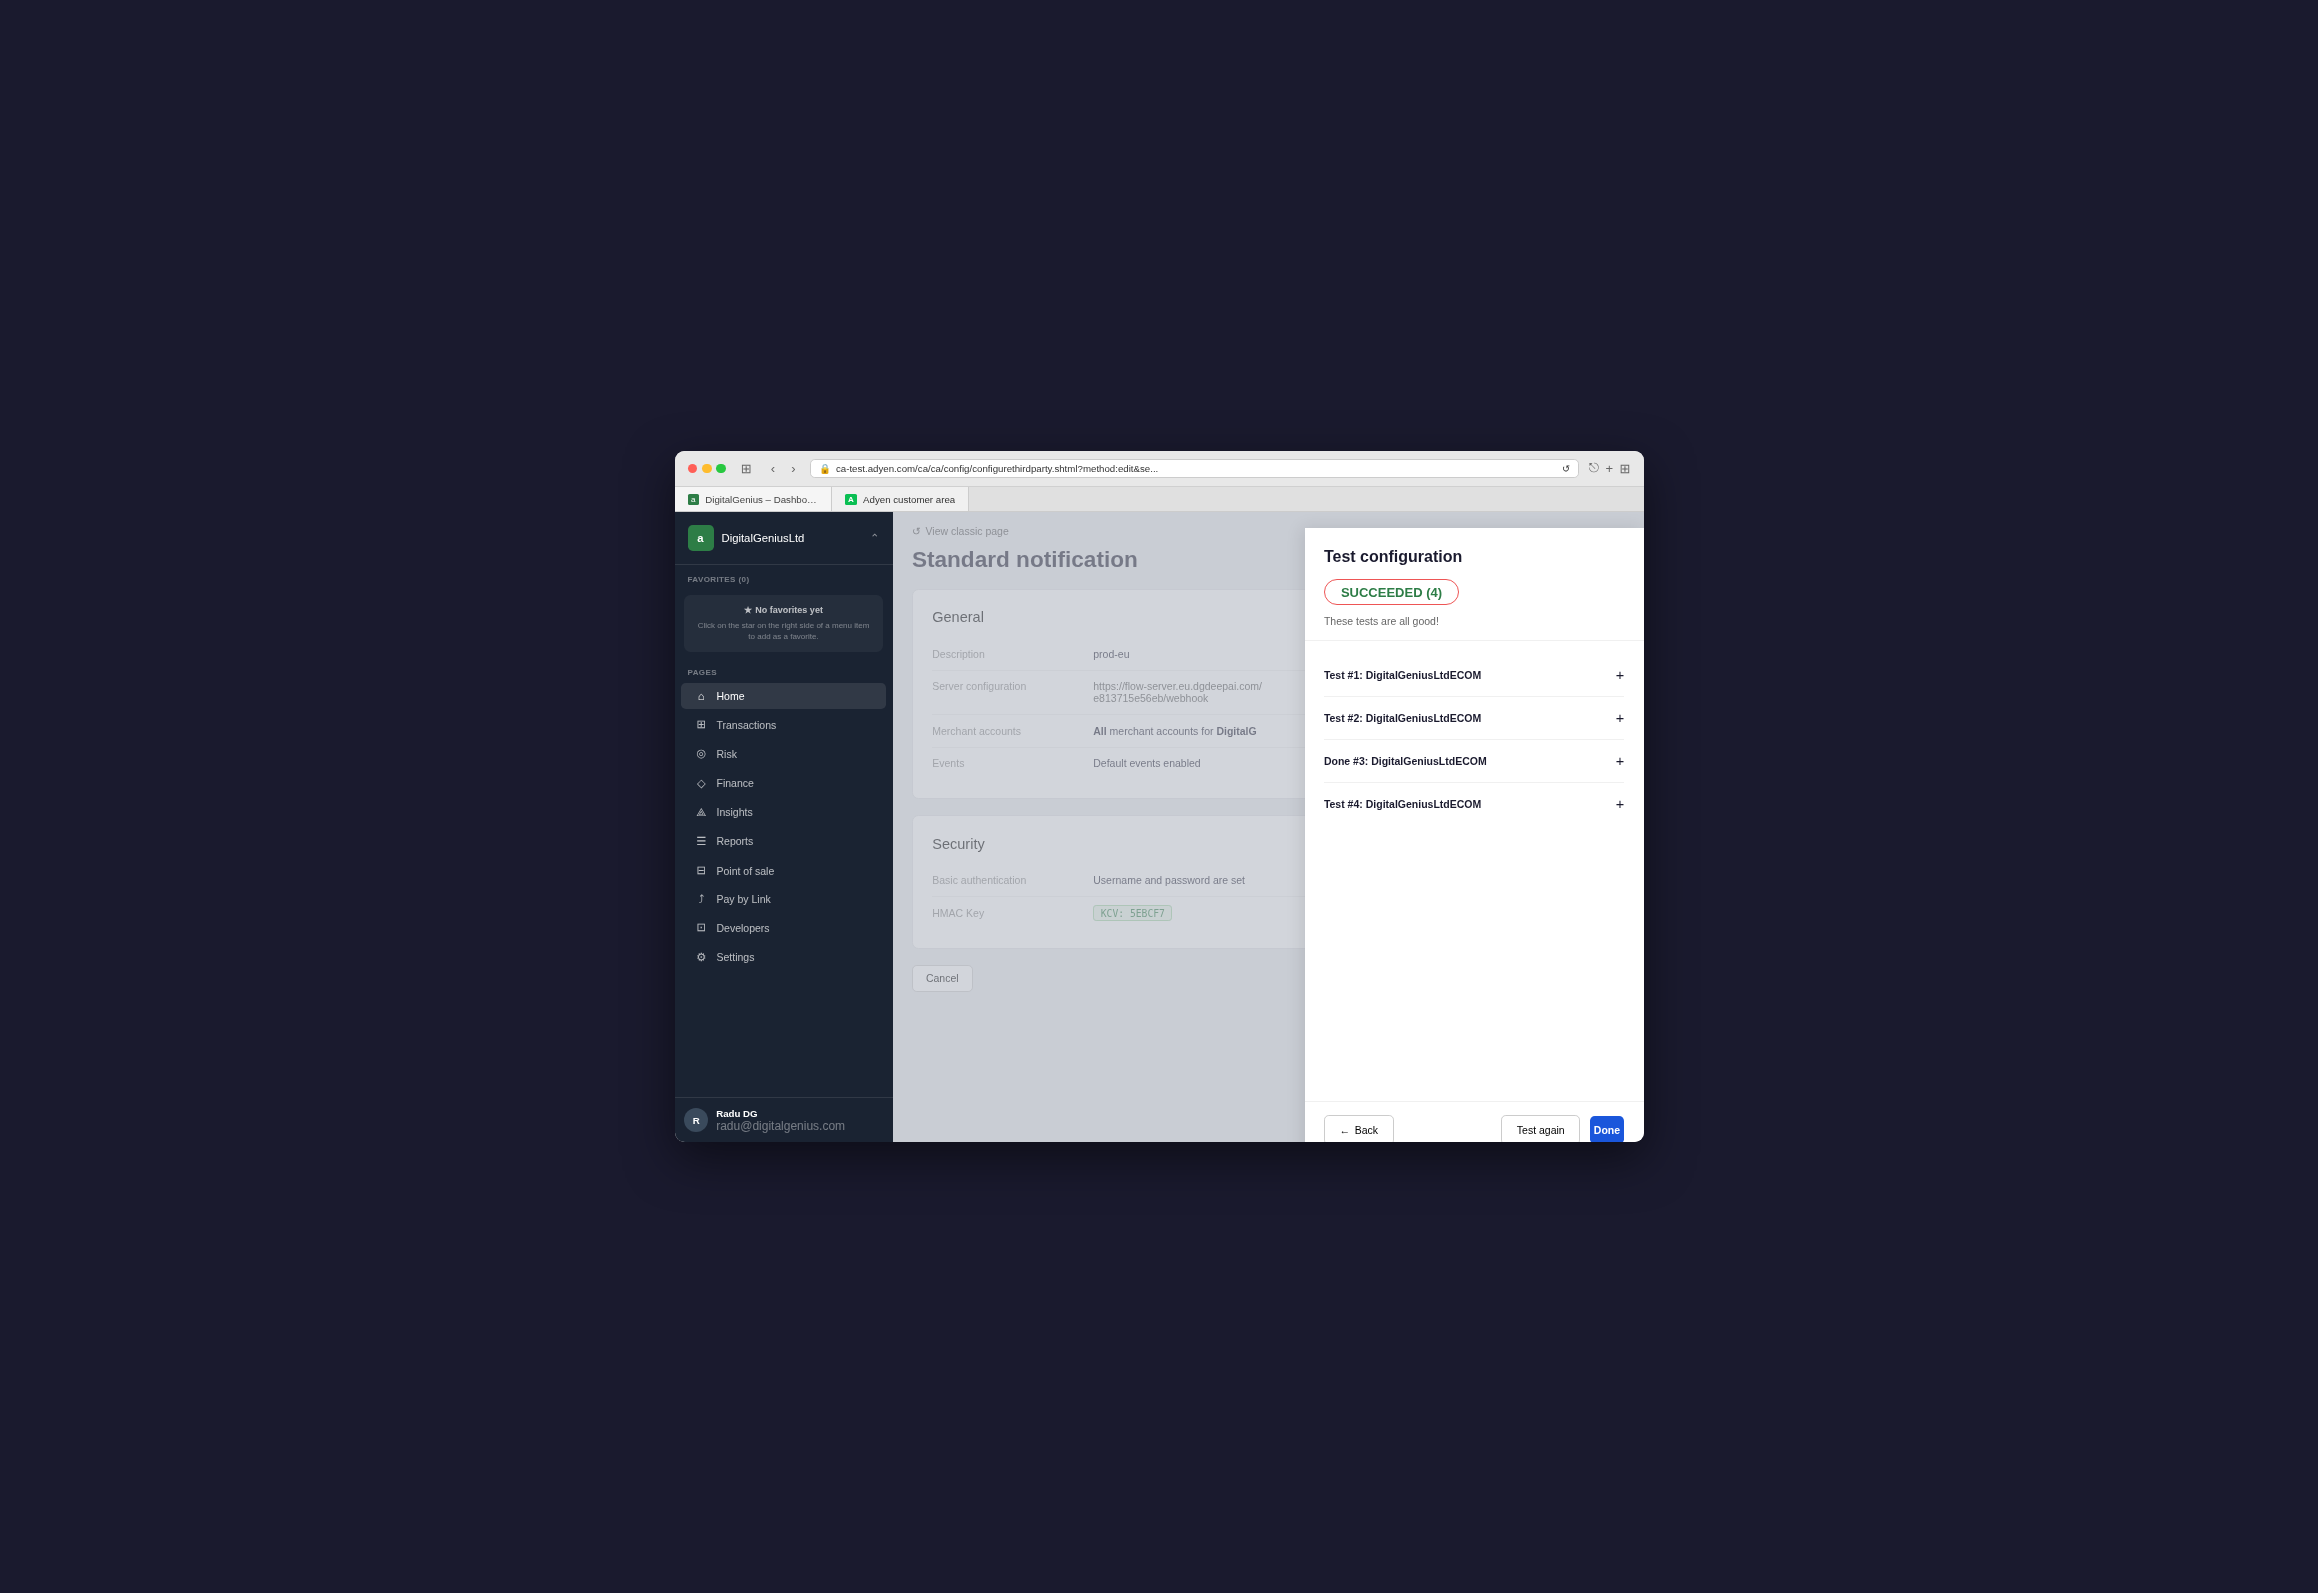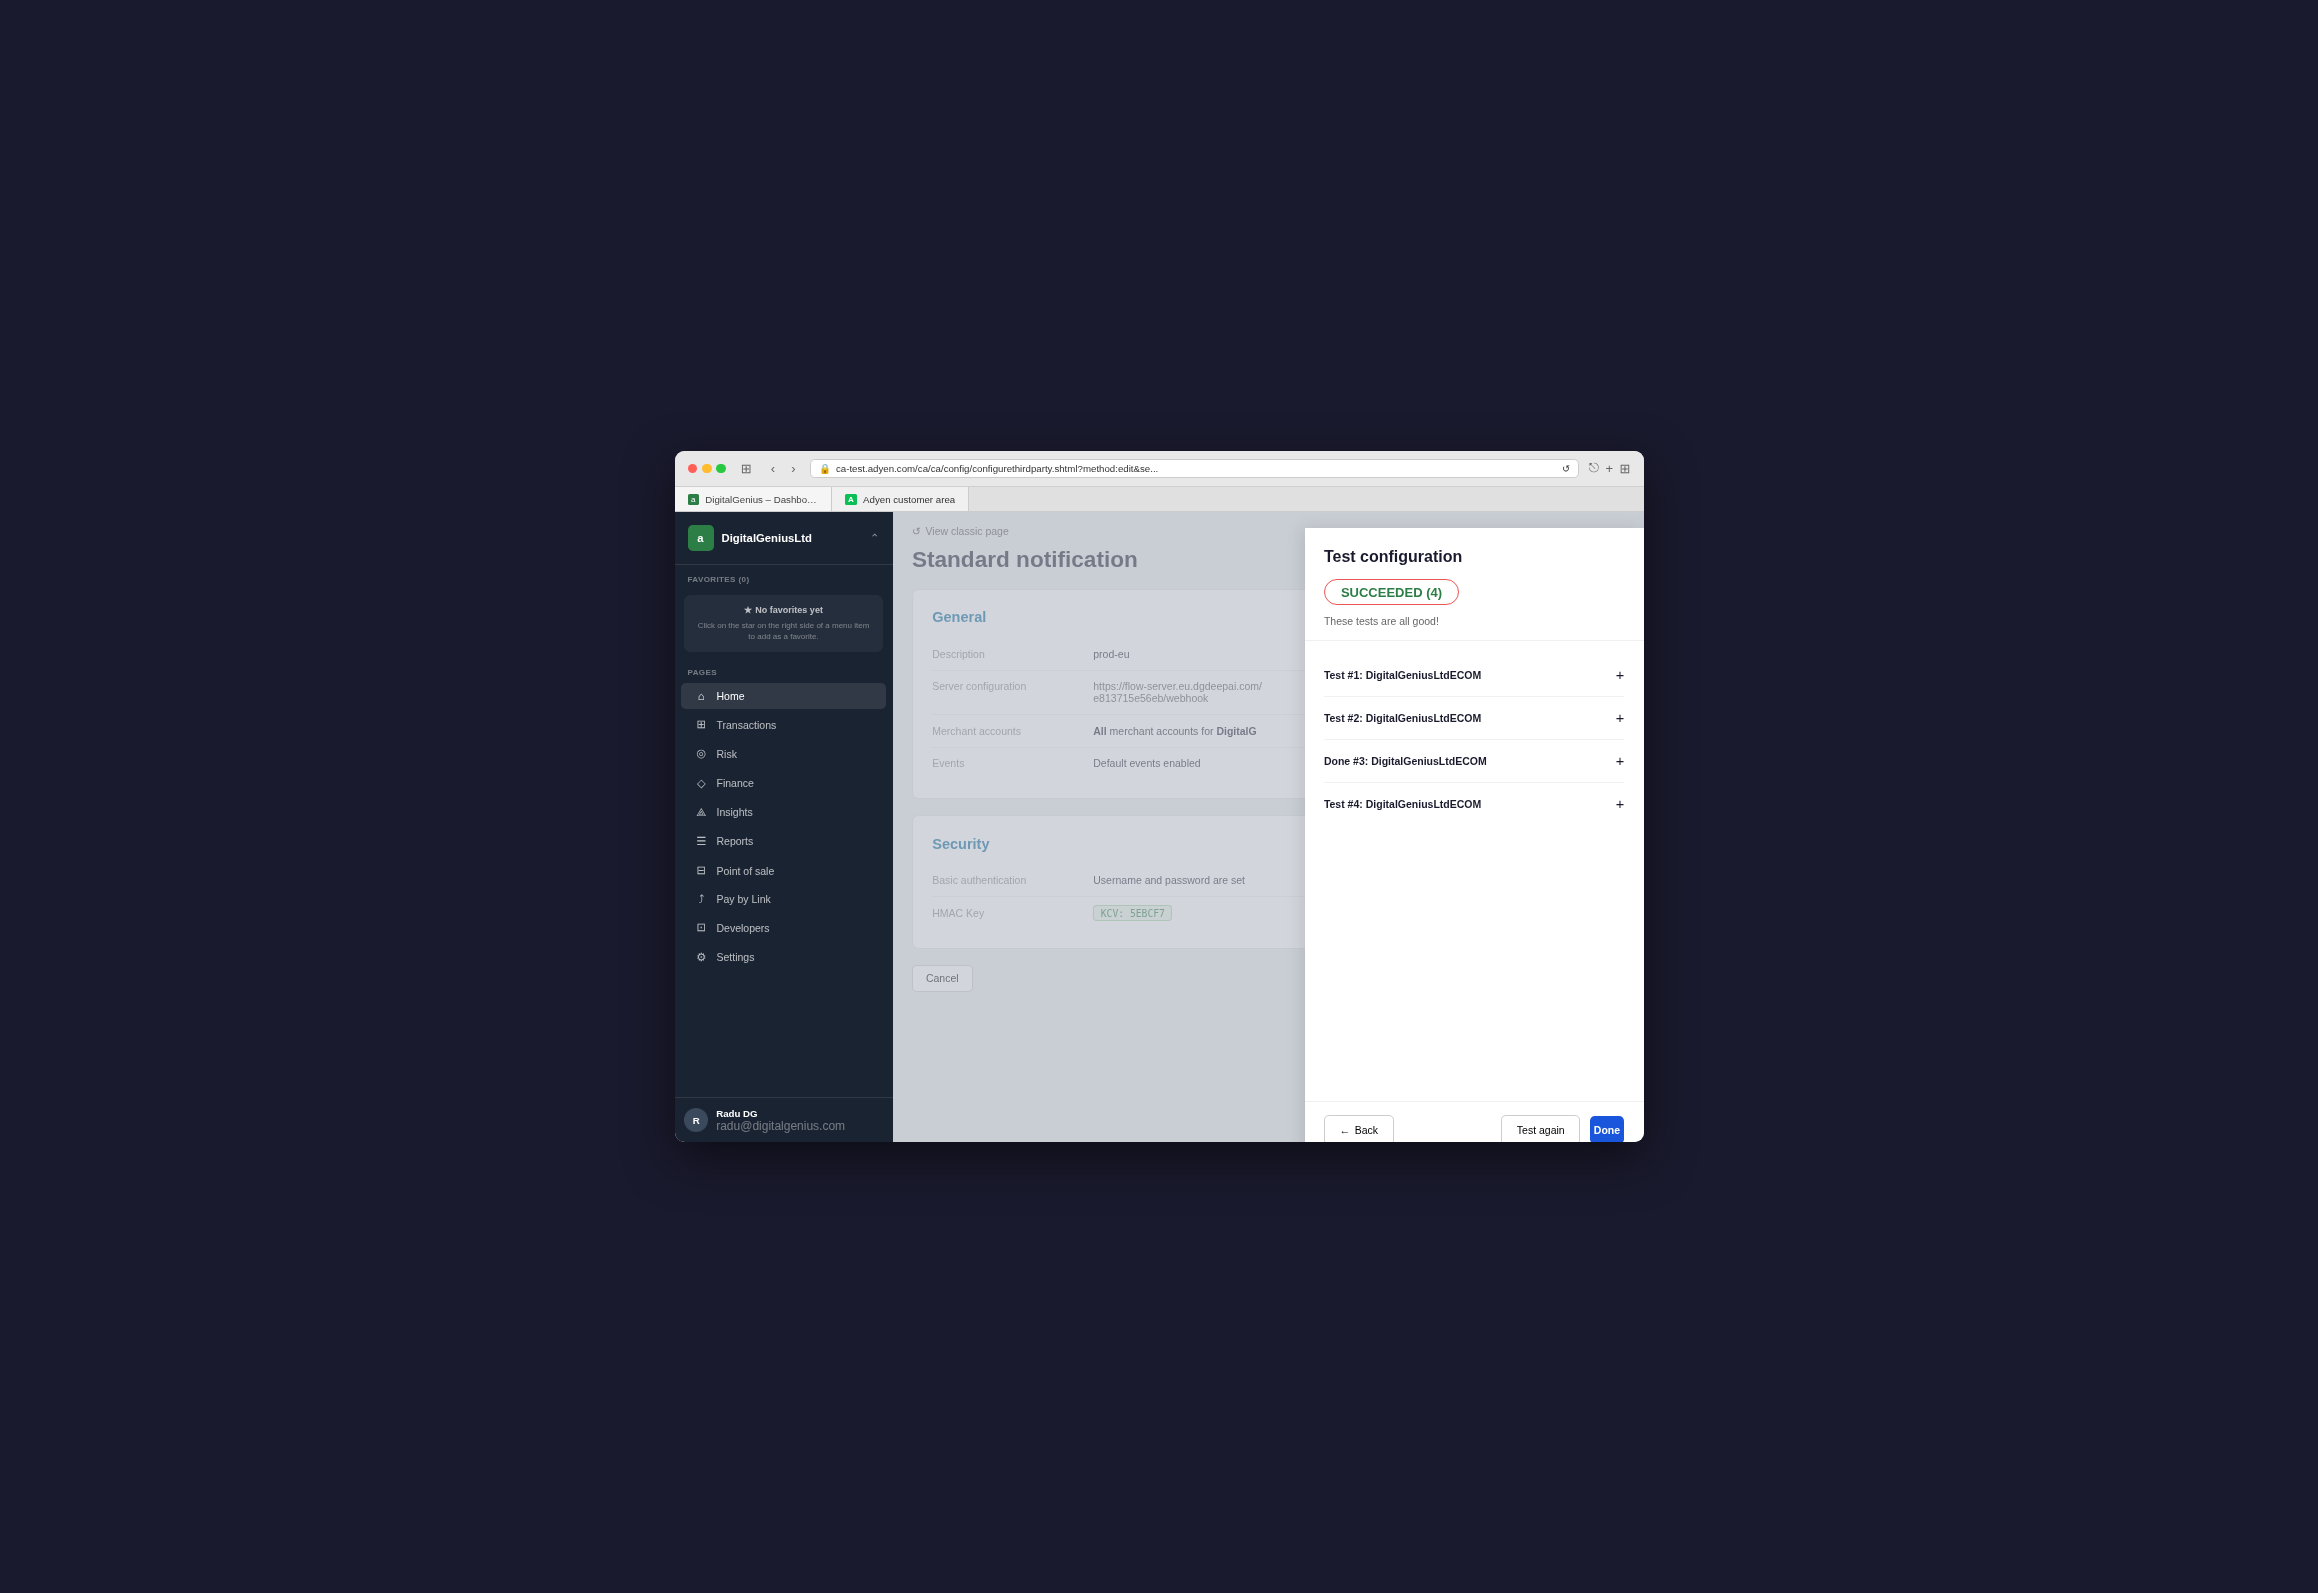--- a/index.html
+++ b/index.html
@@ -159,21 +159,21 @@
       border-radius: 4.8px;
       display: flex;
       align-items: center;
       justify-content: center;
       font-size: 11.3px;
       font-weight: bold;
       color: white;
     }
     .brand-name {
       font-size: 11.3px;
-      font-weight: 700;
+      font-weight: 400;
     }
     .sidebar-chevron {
       color: rgba(255,255,255,0.5);
       font-size: 11.3px;
     }
     .sidebar-section-label {
       padding: 9.7px 13px 4.8px;
       font-size: 8px;
       font-weight: 600;
       color: rgba(255,255,255,0.4);
@@ -283,22 +283,22 @@
     }
     .section-card {
       background: white;
       border-radius: 6.5px;
       margin: 0 19.4px 16px;
       padding: 19.4px;
       border: 0.8px solid #e0e2e5;
     }
     .section-title {
       font-size: 14.5px;
-      font-weight: 700;
-      color: #0369a1;
+      font-weight: 400;
+      color: #000000;
       margin-bottom: 13px;
     }
     .field-row {
       display: flex;
       padding: 9.7px 0;
       border-bottom: 0.8px solid #f0f0f0;
       align-items: flex-start;
     }
     .field-row:last-child { border-bottom: none; }
     .field-label {

